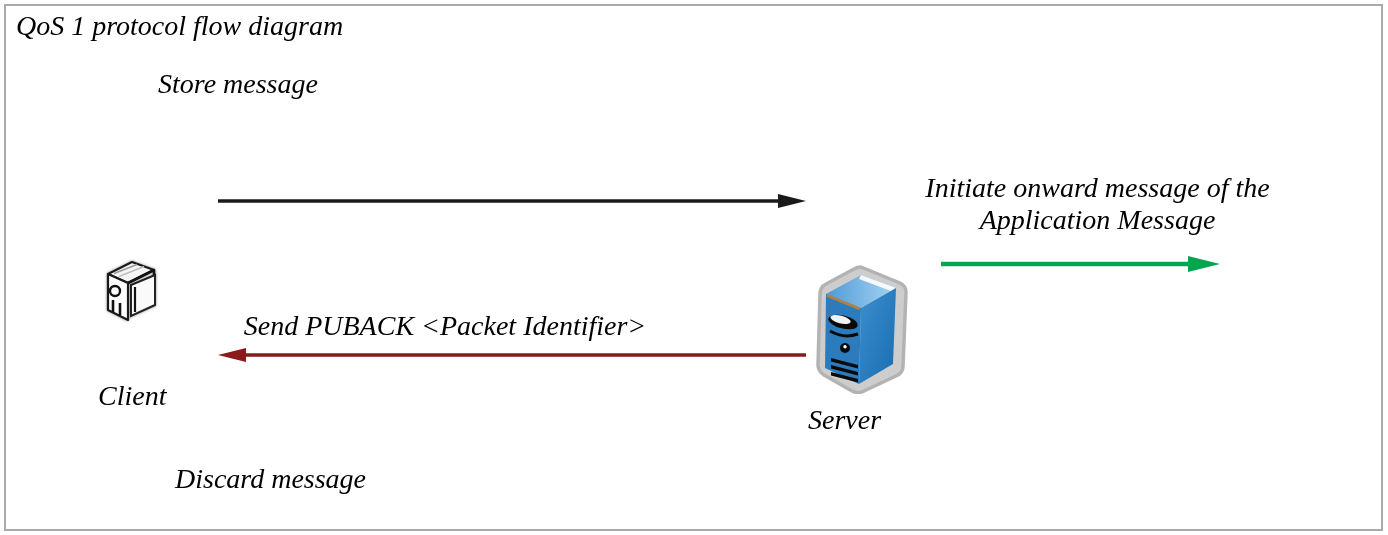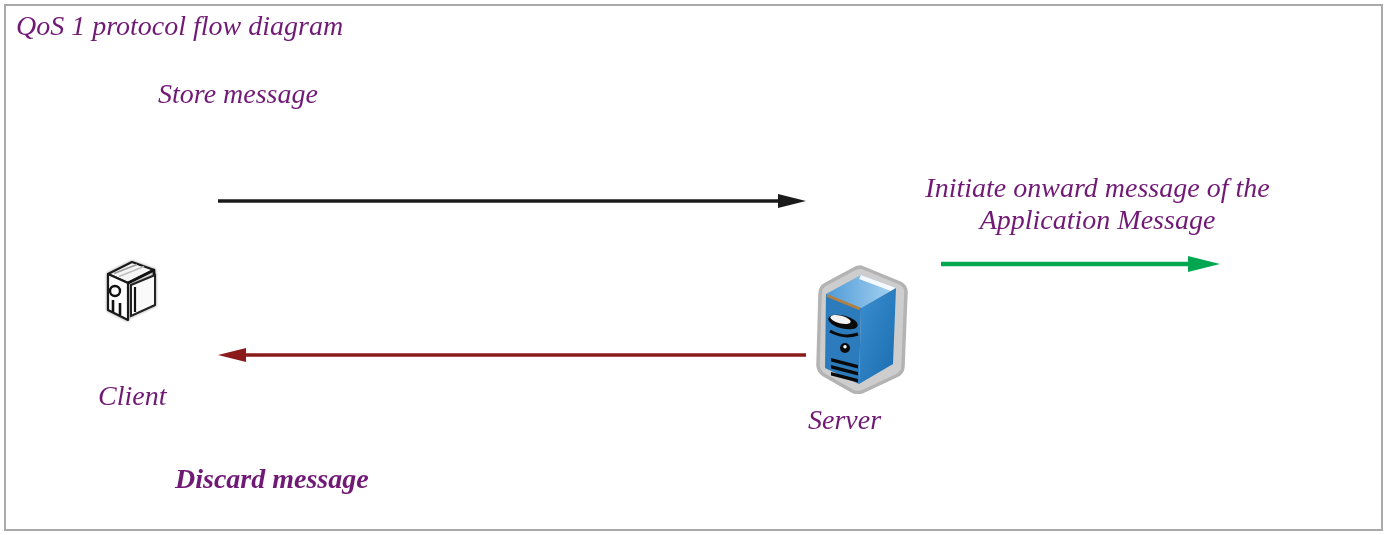--- a/index.html
+++ b/index.html
@@ -10,54 +10,55 @@
     font-family:"Liberation Serif","DejaVu Serif",serif;
     overflow:hidden;
   }
   .frame{
     position:absolute;left:4px;top:4px;right:5px;bottom:4px;
     border:2px solid #a9a9a9;
   }
   .lbl{
     position:absolute;
     font-style:italic;
-    color:#701a75;
+    color:#000000;
     font-size:28px;
     line-height:1.15;
     white-space:nowrap;
   }
   .lbl.centered{text-align:center;}
   .lbl.wrap{white-space:normal;}
   .arrow{position:absolute;}
   .icon{position:absolute;}
   .soft-outline{filter:drop-shadow(0 0 1px #b5b5b5) drop-shadow(0 0 1px #cccccc);}
 </style>
 </head>
 <body>
 
 <div class="stage">
   <div class="frame"></div>
 
   <div class="lbl" style="left:16px;top:10px;">QoS 1 protocol flow diagram</div>
 
-  <div class="lbl" style="left:158px;top:78px;">Store message</div>
+  <div class="lbl" style="left:158px;top:68px;">Store message</div>
 
 
   <svg class="arrow" style="left:210px;top:192px;" width="600" height="18">
     <line x1="8" y1="9" x2="572" y2="9" stroke="#1a1a1a" stroke-width="3.5"></line>
     <polygon points="568,2 596,9 568,16" fill="#1a1a1a"></polygon>
   </svg>
 
   <div class="lbl centered wrap" style="left:900px;top:172px;width:395px;">Initiate onward message of the Application Message</div>
 
   <svg class="arrow" style="left:936px;top:254px;" width="290" height="20">
     <line x1="5" y1="10" x2="256" y2="10" stroke="#00a650" stroke-width="4.5"></line>
     <polygon points="252,2 284,10 252,18" fill="#00a650"></polygon>
   </svg>
 
+  <div class="lbl centered" style="left:225px;top:310px;width:440px;">Send PUBACK &lt;Packet Identifier&gt;</div>
 
   <svg class="arrow" style="left:216px;top:346px;" width="592" height="18">
     <polygon points="30,2 2,9 30,16" fill="#8b1a1a"></polygon>
     <line x1="26" y1="9" x2="590" y2="9" stroke="#8b1a1a" stroke-width="3.5"></line>
   </svg>
 
   <svg class="icon soft-outline" style="left:98px;top:254px;" width="66" height="84" viewBox="0 0 66 84">
 
     <polygon points="10,20 34,8 56,16 30,29" fill="#f5f5f5" stroke="#1a1a1a" stroke-width="2.2" stroke-linejoin="round"></polygon>
     <line x1="16" y1="19.5" x2="39" y2="10.5" stroke="#9a9a9a" stroke-width="1.6"></line>
@@ -106,14 +107,14 @@
     <circle cx="41" cy="90" r="5" fill="#0a0a0a"></circle>
     <circle cx="41" cy="88.8" r="1.7" fill="#ffffff"></circle>
 
     <polygon points="27,100 54,107 54,110.5 27,103.5" fill="#0a0a0a"></polygon>
     <polygon points="27,107 54,114 54,117.5 27,110.5" fill="#0a0a0a"></polygon>
     <polygon points="27,114 54,121 54,124.5 27,117.5" fill="#0a0a0a"></polygon>
   </svg>
 
   <div class="lbl" style="left:808px;top:404px;">Server</div>
 
-  <div class="lbl" style="left:175px;top:463px;font-weight:bold;">Discard message</div>
+  <div class="lbl" style="left:175px;top:463px;">Discard message</div>
 </div>
 
 </body></html>

